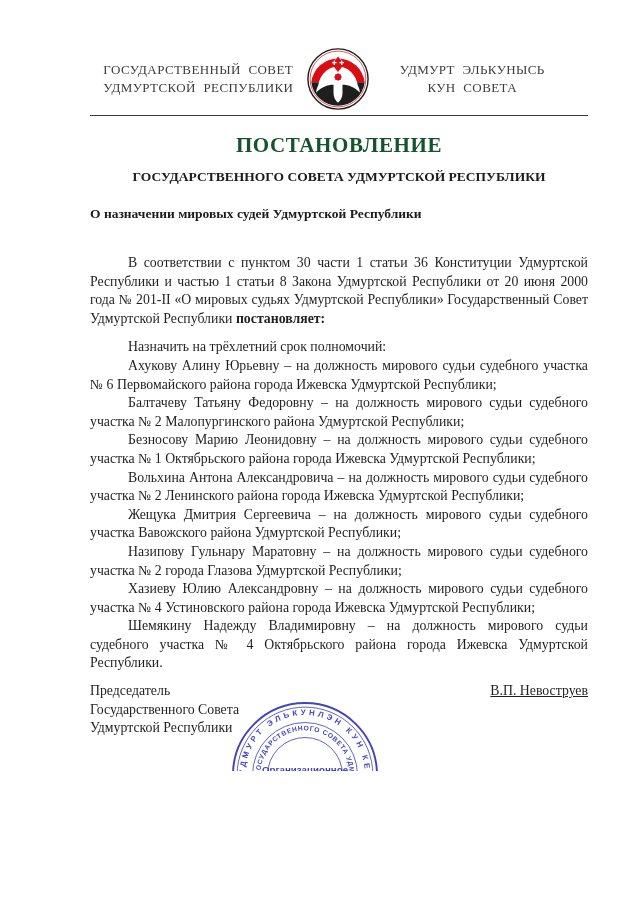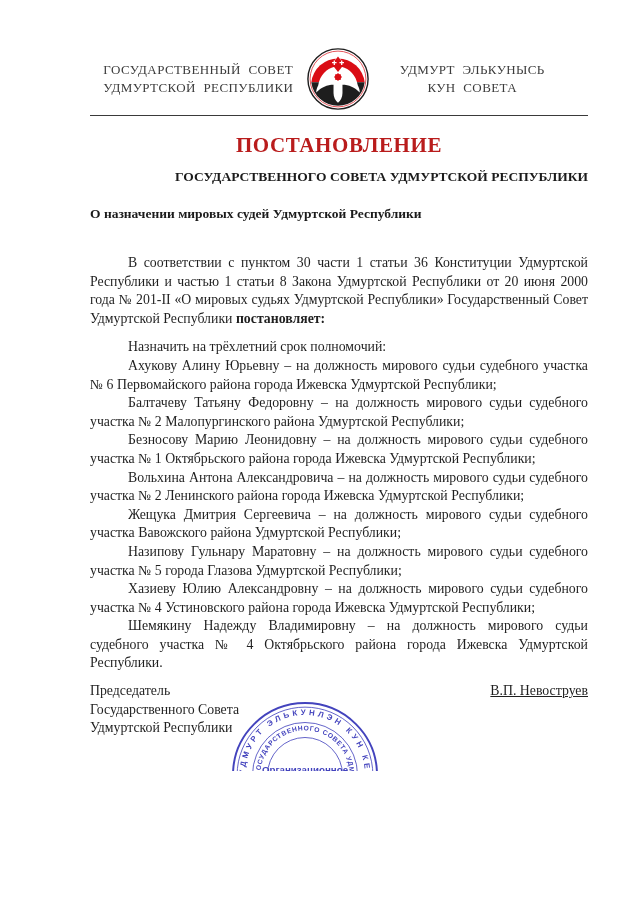--- a/index.html
+++ b/index.html
@@ -30,24 +30,24 @@
   .org-right { width:205px; margin-right:14px; }
   .emblem { width:64px; height:66px; flex:0 0 auto; }
   .emblem svg { width:100%; height:100%; display:block; }
   .em-red { fill:var(--emblem_red,#da0d15); }
   .em-blk { fill:var(--emblem_black,#1e1e1e); }
   .em-wht { fill:#ffffff; }
 
   
   .doc-title {
     margin-top:17px; text-align:center;
-    font-size:21px; font-weight:bold; letter-spacing:0.6px; color:#b91c1c;
+    font-size:21px; font-weight:bold; letter-spacing:0.6px; color:#14532d;
   }
   .doc-subtitle {
-    margin-top:11px; text-align:right;
+    margin-top:11px; text-align:center;
     font-size:13.5px; font-weight:bold; color:#1b1b1b;
   }
   .doc-subject {
     margin-top:21px; 
     font-size:13.5px; font-weight:bold; color:#1b1b1b;
   }
 
   
   .doc-body { margin-top:32px; }
   .body-par {
@@ -125,21 +125,21 @@
     <main class="doc-body">
       <p class="body-par"><span>В соответствии с пунктом 30 части 1 статьи 36 Конституции Удмуртской Республики и частью 1 статьи 8 Закона Удмуртской Республики от 20 июня 2000 года № 201-II «О мировых судьях Удмуртской Республики» Государственный Совет Удмуртской Республики </span><b>постановляет:</b></p>
 
       <p class="body-par intro-par">Назначить на трёхлетний срок полномочий:</p>
 
       <p class="body-par">Ахукову Алину Юрьевну – на должность мирового судьи судебного участка № 6 Первомайского района города Ижевска Удмуртской Республики;</p>
       <p class="body-par">Балтачеву Татьяну Федоровну – на должность мирового судьи судебного участка № 2 Малопургинского района Удмуртской Республики;</p>
       <p class="body-par">Безносову Марию Леонидовну – на должность мирового судьи судебного участка № 1 Октябрьского района города Ижевска Удмуртской Республики;</p>
       <p class="body-par">Вольхина Антона Александровича – на должность мирового судьи судебного участка № 2 Ленинского района города Ижевска Удмуртской Республики;</p>
       <p class="body-par">Жещука Дмитрия Сергеевича – на должность мирового судьи судебного участка Вавожского района Удмуртской Республики;</p>
-      <p class="body-par">Назипову Гульнару Маратовну – на должность мирового судьи судебного участка № 5 города Глазова Удмуртской Республики;</p>
+      <p class="body-par">Назипову Гульнару Маратовну – на должность мирового судьи судебного участка № 2 города Глазова Удмуртской Республики;</p>
       <p class="body-par">Хазиеву Юлию Александровну – на должность мирового судьи судебного участка № 4 Устиновского района города Ижевска Удмуртской Республики;</p>
       <p class="body-par">Шемякину Надежду Владимировну – на должность мирового судьи судебного участка № 4 Октябрьского района города Ижевска Удмуртской Республики.</p>
     </main>
 
     <div class="sign-row">
       <div class="sign-role">
         <div>Председатель</div>
         <div>Государственного Совета</div>
         <div>Удмуртской Республики</div>
       </div>

